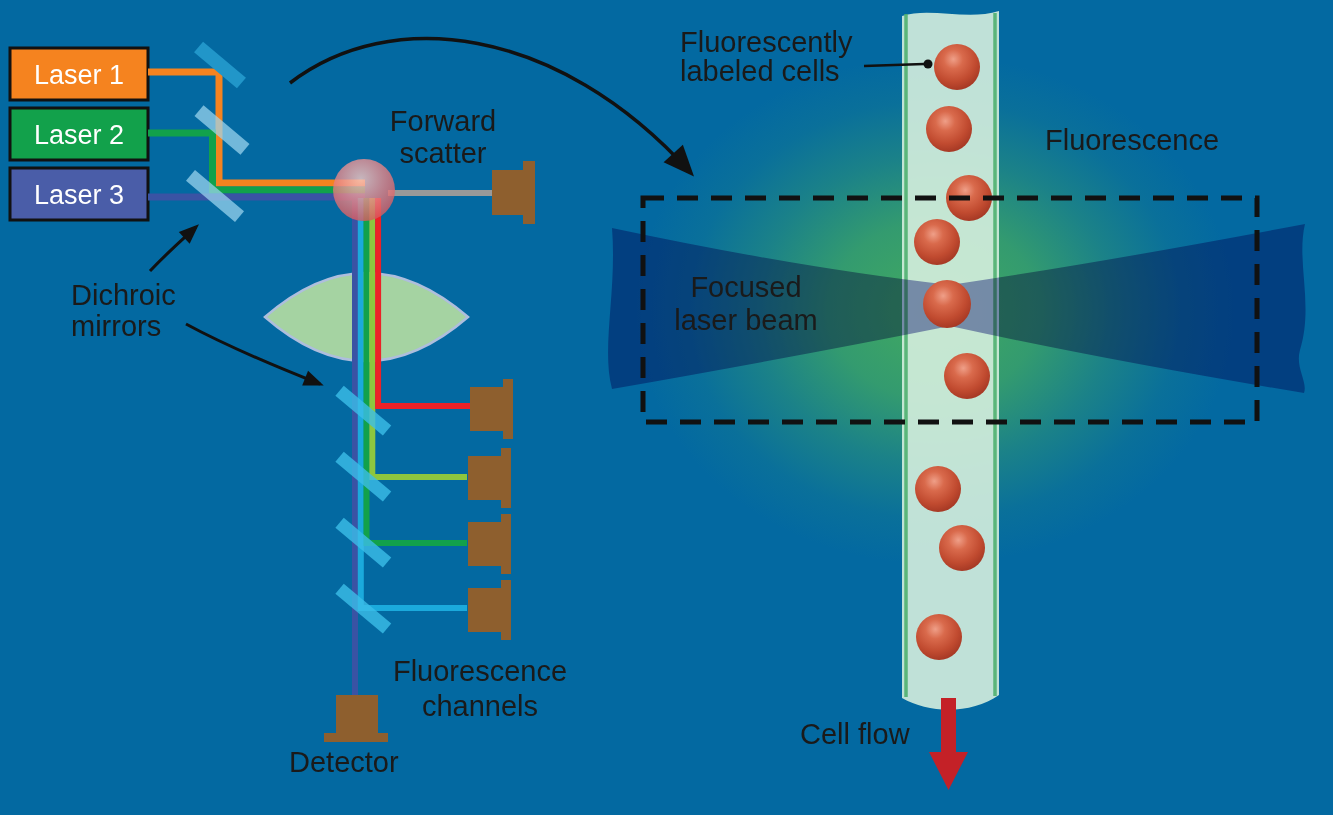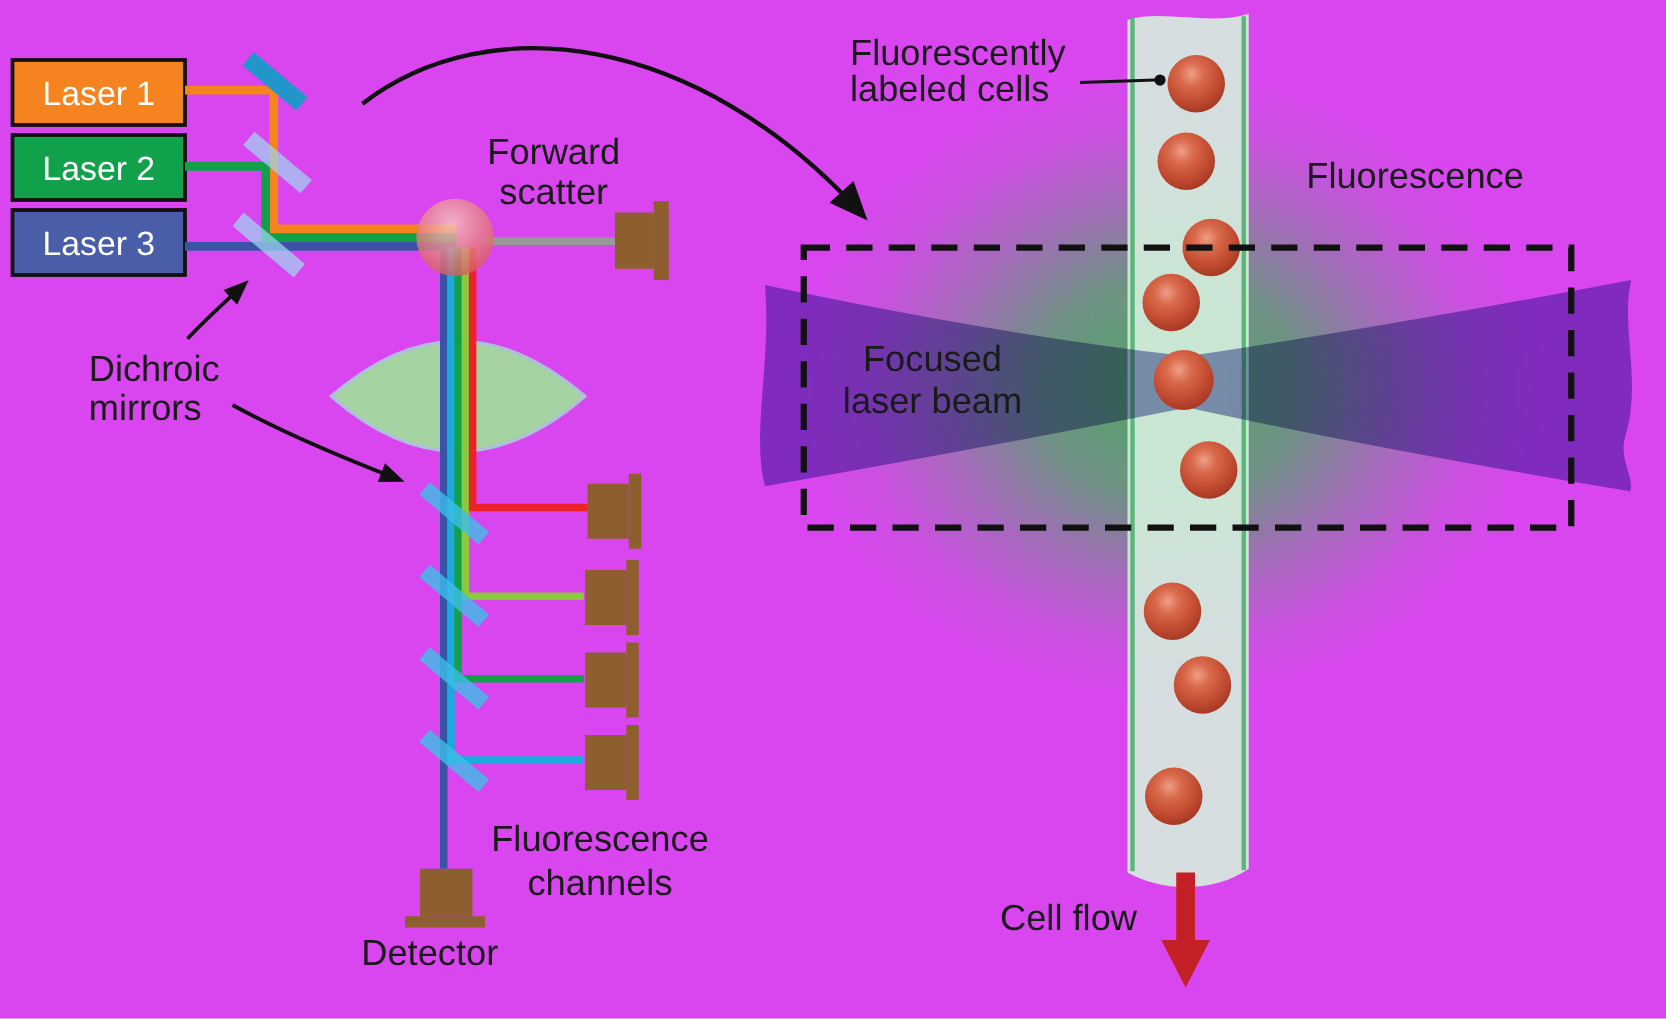--- a/index.html
+++ b/index.html
@@ -1,16 +1,16 @@
 <!DOCTYPE html>
 <html><head>
 <meta charset="utf-8">
 <style>
   html,body { margin:0; padding:0; background:#ffffff; }
-  .canvas { position:relative; width:1333px; height:815px; background:#d946ef; overflow:hidden; }
+  .canvas { position:relative; width:1333px; height:815px; background:#0369a1; overflow:hidden; }
   svg { display:block; }
   .lbl  { font:29px "Liberation Sans", sans-serif; fill:#1a1a1a; }
   .lbl-mid { text-anchor:middle; }
   .laser-lbl { font:27px "Liberation Sans", sans-serif; fill:#ffffff; text-anchor:middle; }
   .blend-mult { mix-blend-mode:multiply; }
 </style>
 </head>
 <body>
 
 <div class="canvas">

